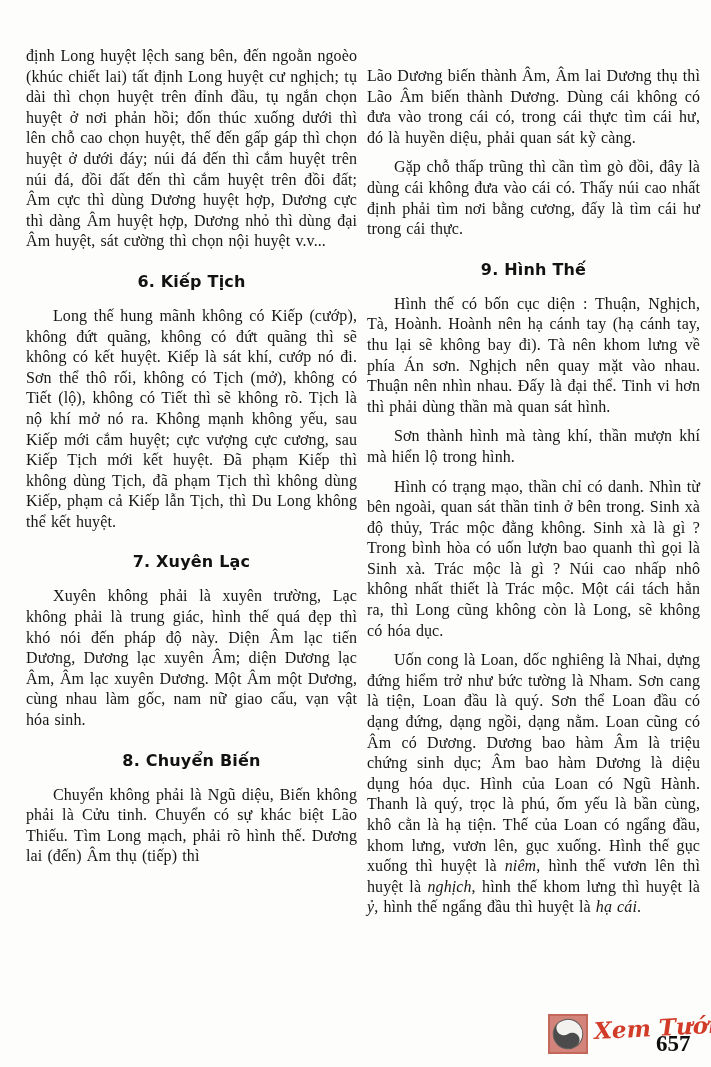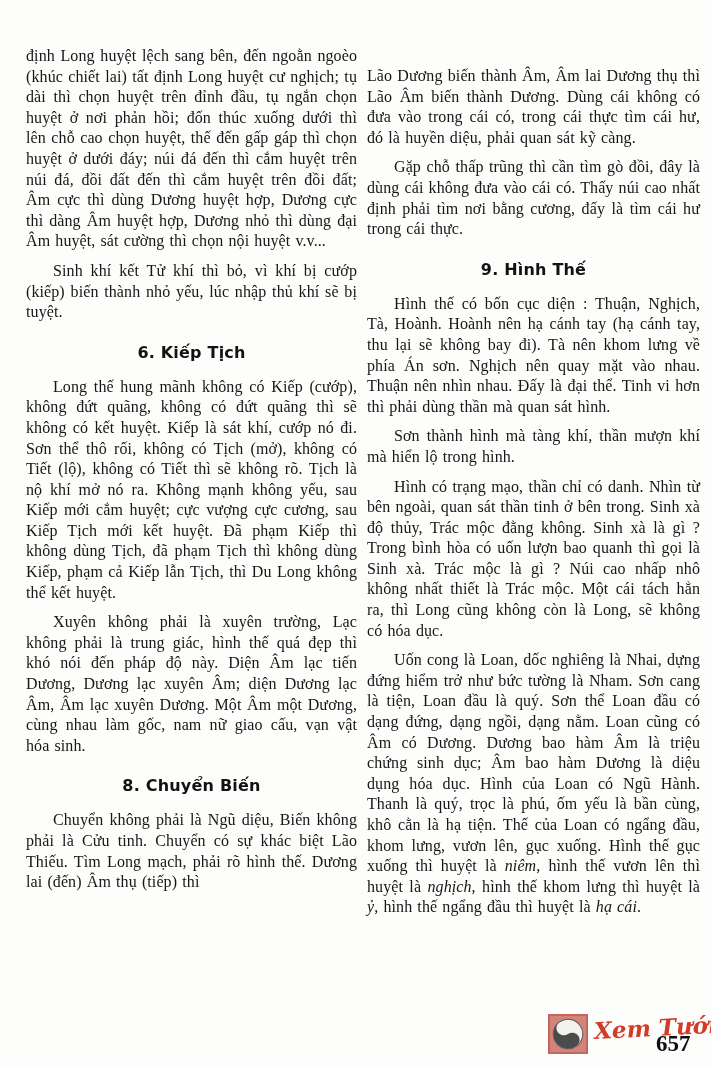--- a/index.html
+++ b/index.html
@@ -65,23 +65,23 @@
     color: #0e0e0e;
   }
 </style>
 </head>
 <body>
 
 <div class="page">
 
   <div class="col left">
     <p class="cont">định Long huyệt lệch sang bên, đến ngoằn ngoèo (khúc chiết lai) tất định Long huyệt cư nghịch; tụ dài thì chọn huyệt trên đỉnh đầu, tụ ngắn chọn huyệt ở nơi phản hồi; đốn thúc xuống dưới thì lên chỗ cao chọn huyệt, thế đến gấp gáp thì chọn huyệt ở dưới đáy; núi đá đến thì cắm huyệt trên núi đá, đồi đất đến thì cắm huyệt trên đồi đất; Âm cực thì dùng Dương huyệt hợp, Dương cực thì dàng Âm huyệt hợp, Dương nhỏ thì dùng đại Âm huyệt, sát cường thì chọn nội huyệt v.v...</p>
-    <p>Sinh khí kết Tử khí thì bỏ, vì khí bị cướp (kiếp) biến thành nhỏ yếu, lúc nhập thủ khí sẽ bị tuyệt.</p>
     <h2>6. Kiếp Tịch</h2>
     <p>Long thế hung mãnh không có Kiếp (cướp), không đứt quãng, không có đứt quãng thì sẽ không có kết huyệt. Kiếp là sát khí, cướp nó đi. Sơn thể thô rối, không có Tịch (mở), không có Tiết (lộ), không có Tiết thì sẽ không rõ. Tịch là nộ khí mở nó ra. Không mạnh không yếu, sau Kiếp mới cắm huyệt; cực vượng cực cương, sau Kiếp Tịch mới kết huyệt. Đã phạm Kiếp thì không dùng Tịch, đã phạm Tịch thì không dùng Kiếp, phạm cả Kiếp lẫn Tịch, thì Du Long không thể kết huyệt.</p>
+    <h2>7. Xuyên Lạc</h2>
     <p>Xuyên không phải là xuyên trường, Lạc không phải là trung giác, hình thế quá đẹp thì khó nói đến pháp độ này. Diện Âm lạc tiến Dương, Dương lạc xuyên Âm; diện Dương lạc Âm, Âm lạc xuyên Dương. Một Âm một Dương, cùng nhau làm gốc, nam nữ giao cấu, vạn vật hóa sinh.</p>
     <h2>8. Chuyển Biến</h2>
     <p>Chuyển không phải là Ngũ diệu, Biến không phải là Cửu tinh. Chuyển có sự khác biệt Lão Thiếu. Tìm Long mạch, phải rõ hình thế. Dương lai (đến) Âm thụ (tiếp) thì</p>
   </div>
 
   <div class="col right">
     <p class="cont">Lão Dương biến thành Âm, Âm lai Dương thụ thì Lão Âm biến thành Dương. Dùng cái không có đưa vào trong cái có, trong cái thực tìm cái hư, đó là huyền diệu, phải quan sát kỹ càng.</p>
     <p>Gặp chỗ thấp trũng thì cần tìm gò đồi, đây là dùng cái không đưa vào cái có. Thấy núi cao nhất định phải tìm nơi bằng cương, đấy là tìm cái hư trong cái thực.</p>
     <h2>9. Hình Thế</h2>
     <p>Hình thế có bốn cục diện : Thuận, Nghịch, Tà, Hoành. Hoành nên hạ cánh tay (hạ cánh tay, thu lại sẽ không bay đi). Tà nên khom lưng về phía Án sơn. Nghịch nên quay mặt vào nhau. Thuận nên nhìn nhau. Đấy là đại thể. Tinh vi hơn thì phải dùng thần mà quan sát hình.</p>

